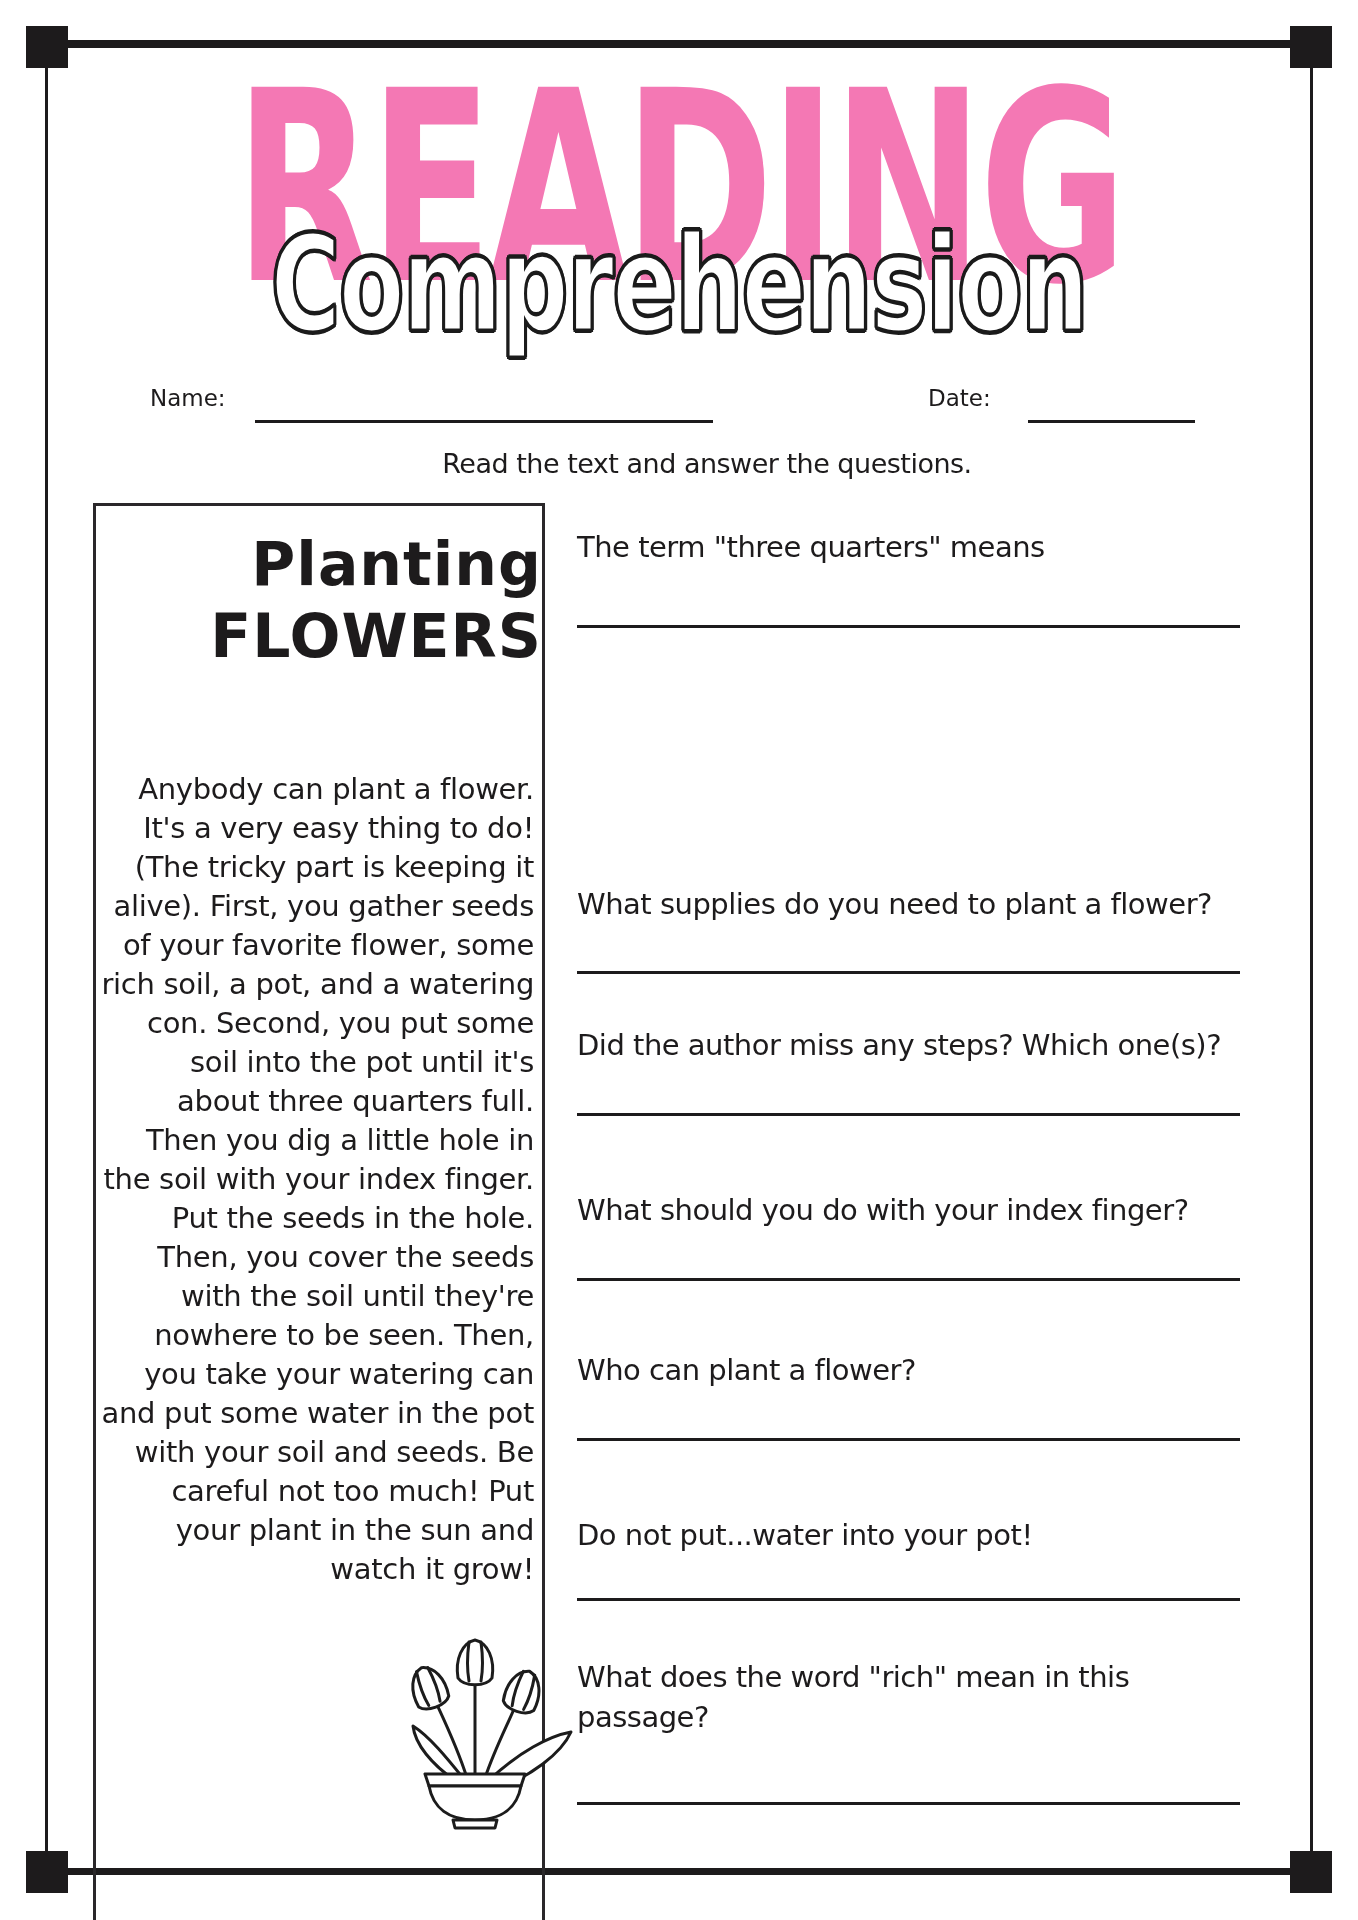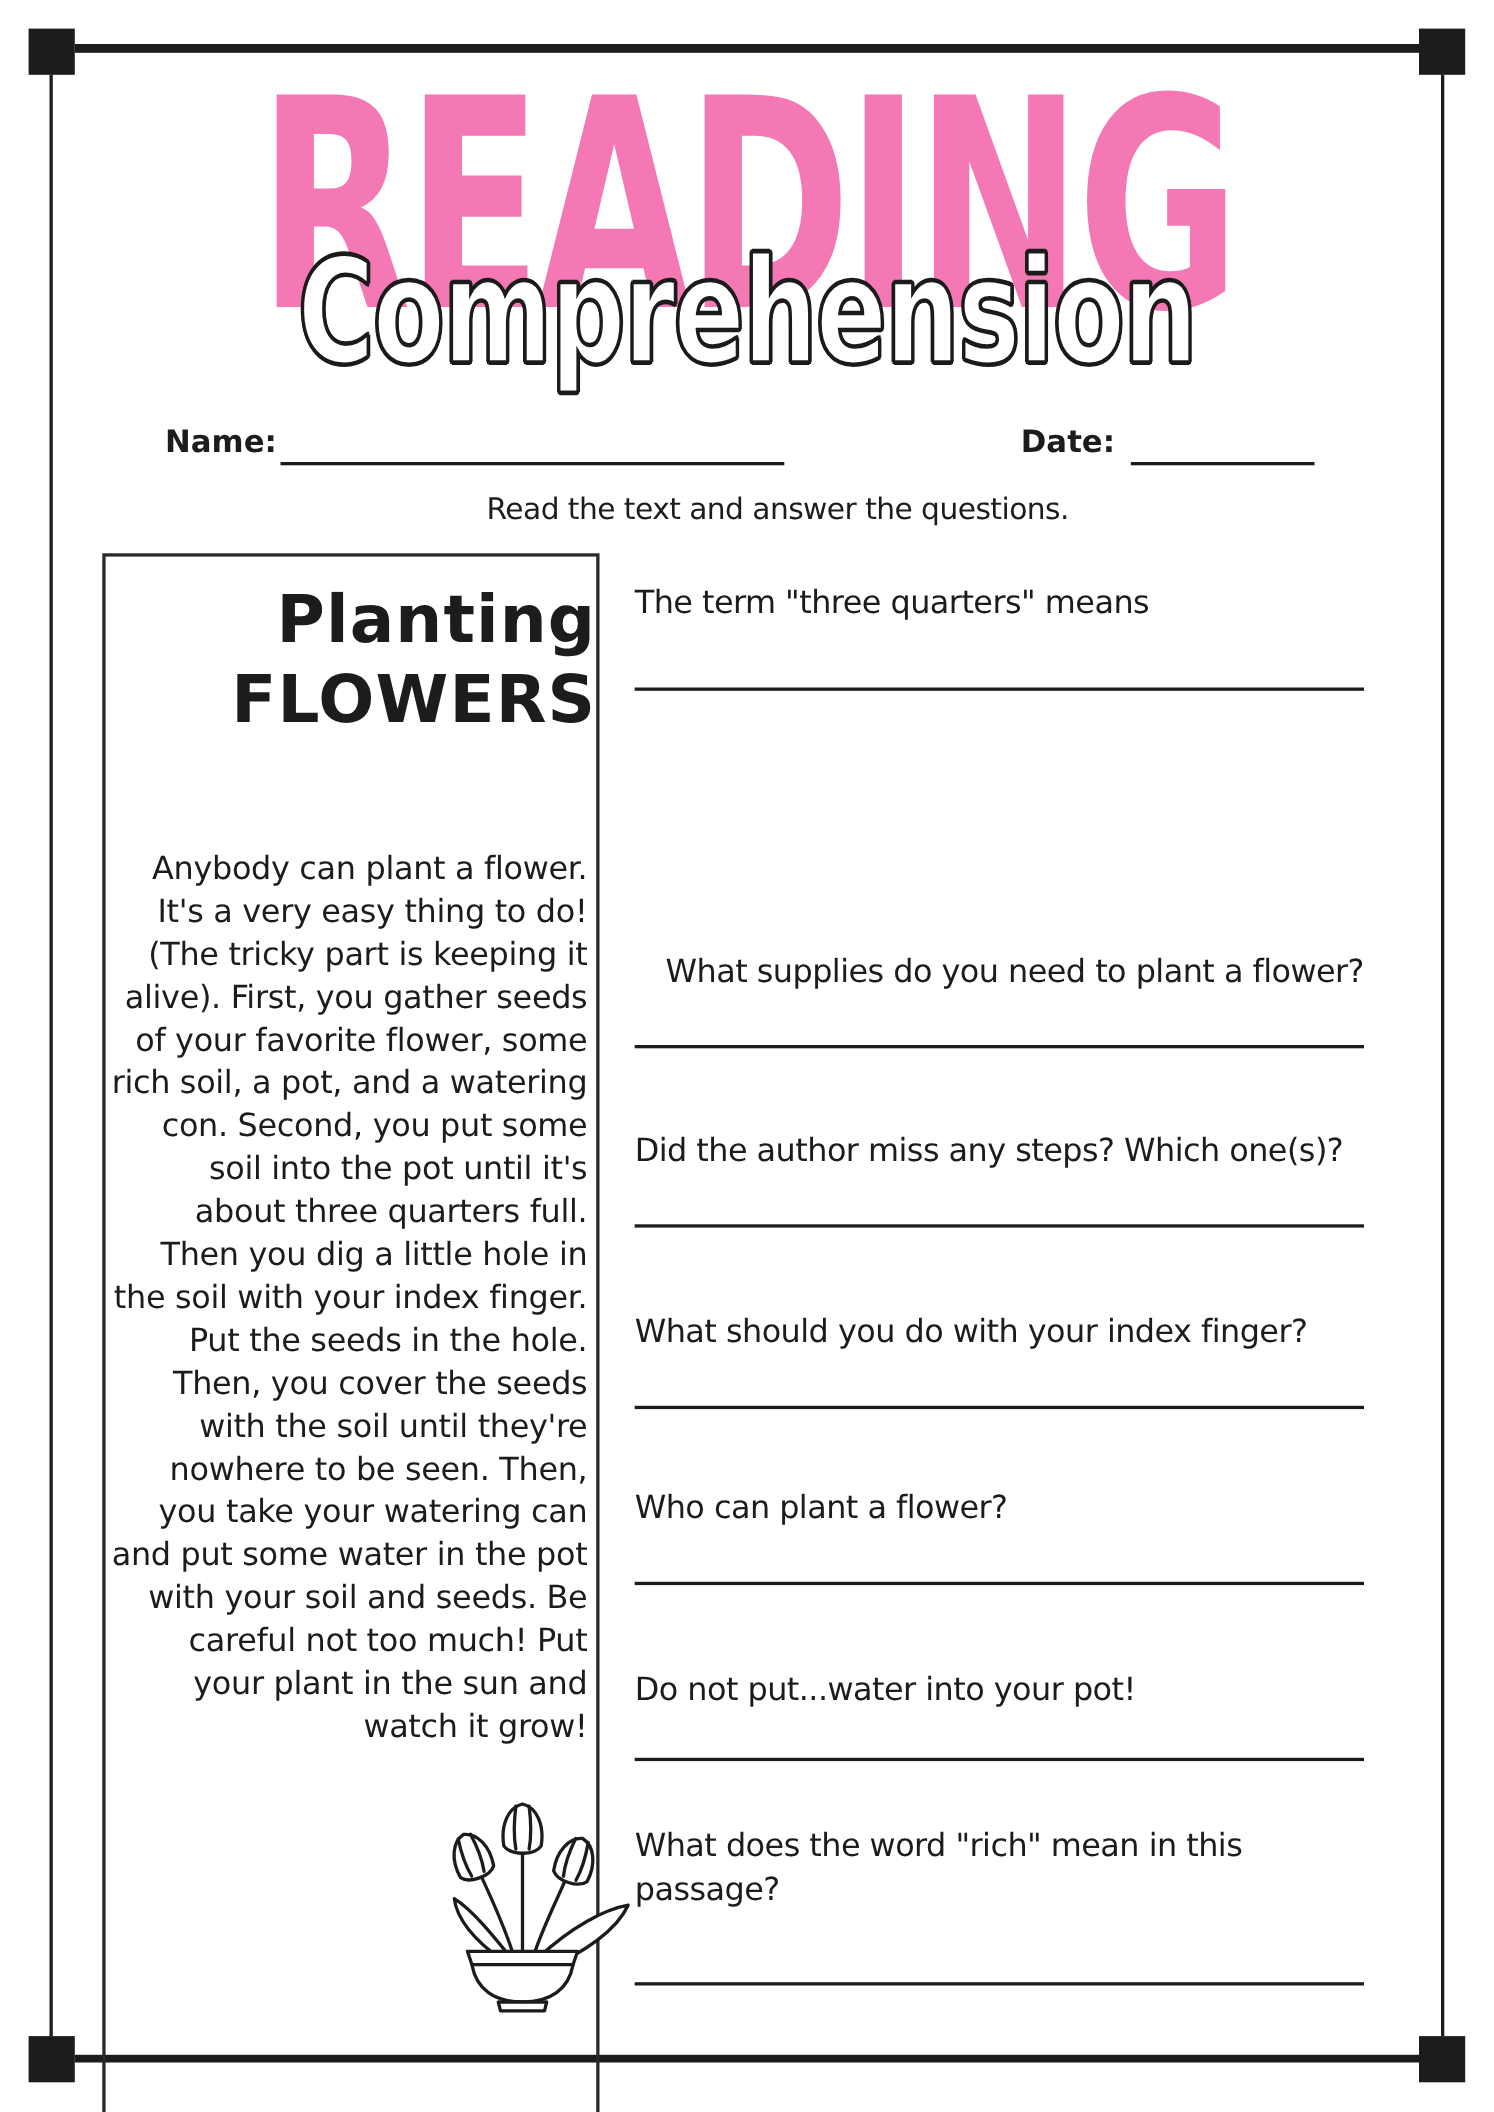--- a/index.html
+++ b/index.html
@@ -35,21 +35,21 @@
     text-align:center;font-size:132px;line-height:1;font-weight:700;
     letter-spacing:-2px;color:#ffffff;
     -webkit-text-stroke:3px #1b1b1b;
     text-shadow:
       3px 0 0 #1b1b1b,-3px 0 0 #1b1b1b,0 3px 0 #1b1b1b,0 -3px 0 #1b1b1b,
       2px 2px 0 #1b1b1b,-2px 2px 0 #1b1b1b,2px -2px 0 #1b1b1b,-2px -2px 0 #1b1b1b;
     transform:scaleX(0.72);transform-origin:center;
     z-index:3;white-space:nowrap;
   }
   
-  .meta-label{position:absolute;font-size:28px;font-weight:700;}
+  .meta-label{position:absolute;font-size:23px;font-weight:400;}
   .name-label{left:150px;top:385px;}
   .date-label{left:928px;top:385px;}
   .write-line{position:absolute;border-bottom:3px solid var(--ink,#1d1b1c);height:0;}
   .name-line{left:255px;top:420px;width:458px;}
   .date-line{left:1028px;top:420px;width:167px;}
   .instruction{
     position:absolute;left:0;top:448px;width:100%;
     text-align:center;font-size:27px;letter-spacing:-0.5px;margin-left:28px;
   }
   
@@ -66,21 +66,21 @@
   
   .tulip{position:absolute;left:393px;top:1636px;width:188px;height:192px;z-index:5;overflow:visible;}
   
   .questions{position:absolute;left:577px;top:505px;width:663px;height:1322px;}
   .qa-block{position:absolute;left:0;width:663px;display:flex;flex-direction:column;justify-content:space-between;}
   .q-text{font-size:29px;line-height:1.38;letter-spacing:-0.5px;white-space:nowrap;}
   .qa-block.wrap .q-text{white-space:normal;}
   .answer-line{border-bottom:3px solid var(--ink,#1d1b1c);height:0;width:100%;}
   .q1{top:22px;height:101px;}
   .q2{top:192px;height:94px;}
-  .q3{top:358px;height:90px;align-items:flex-end;}
+  .q3{top:379px;height:90px;}
   .q4{top:520px;height:91px;}
   .q5{top:685px;height:91px;}
   .q6{top:845px;height:91px;}
   .q7{top:1010px;height:86px;gap:31px;}
   .q8{top:1152px;height:148px;}
 </style>
 </head>
 <body>
 
 <div class="page">

